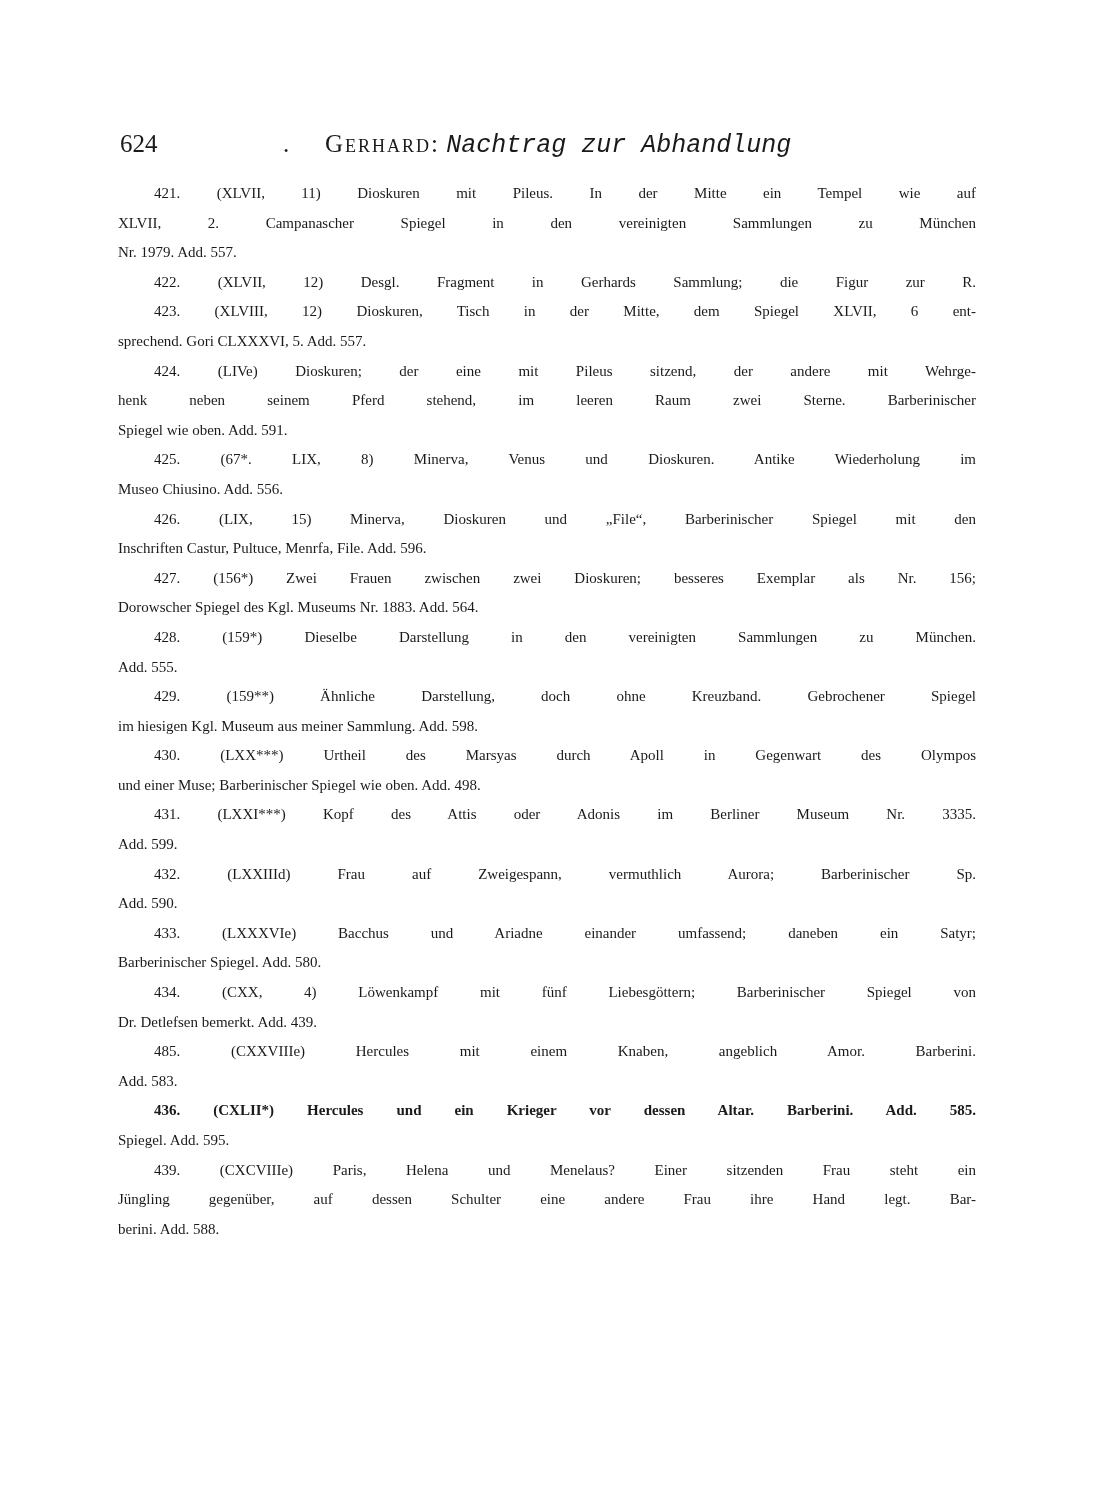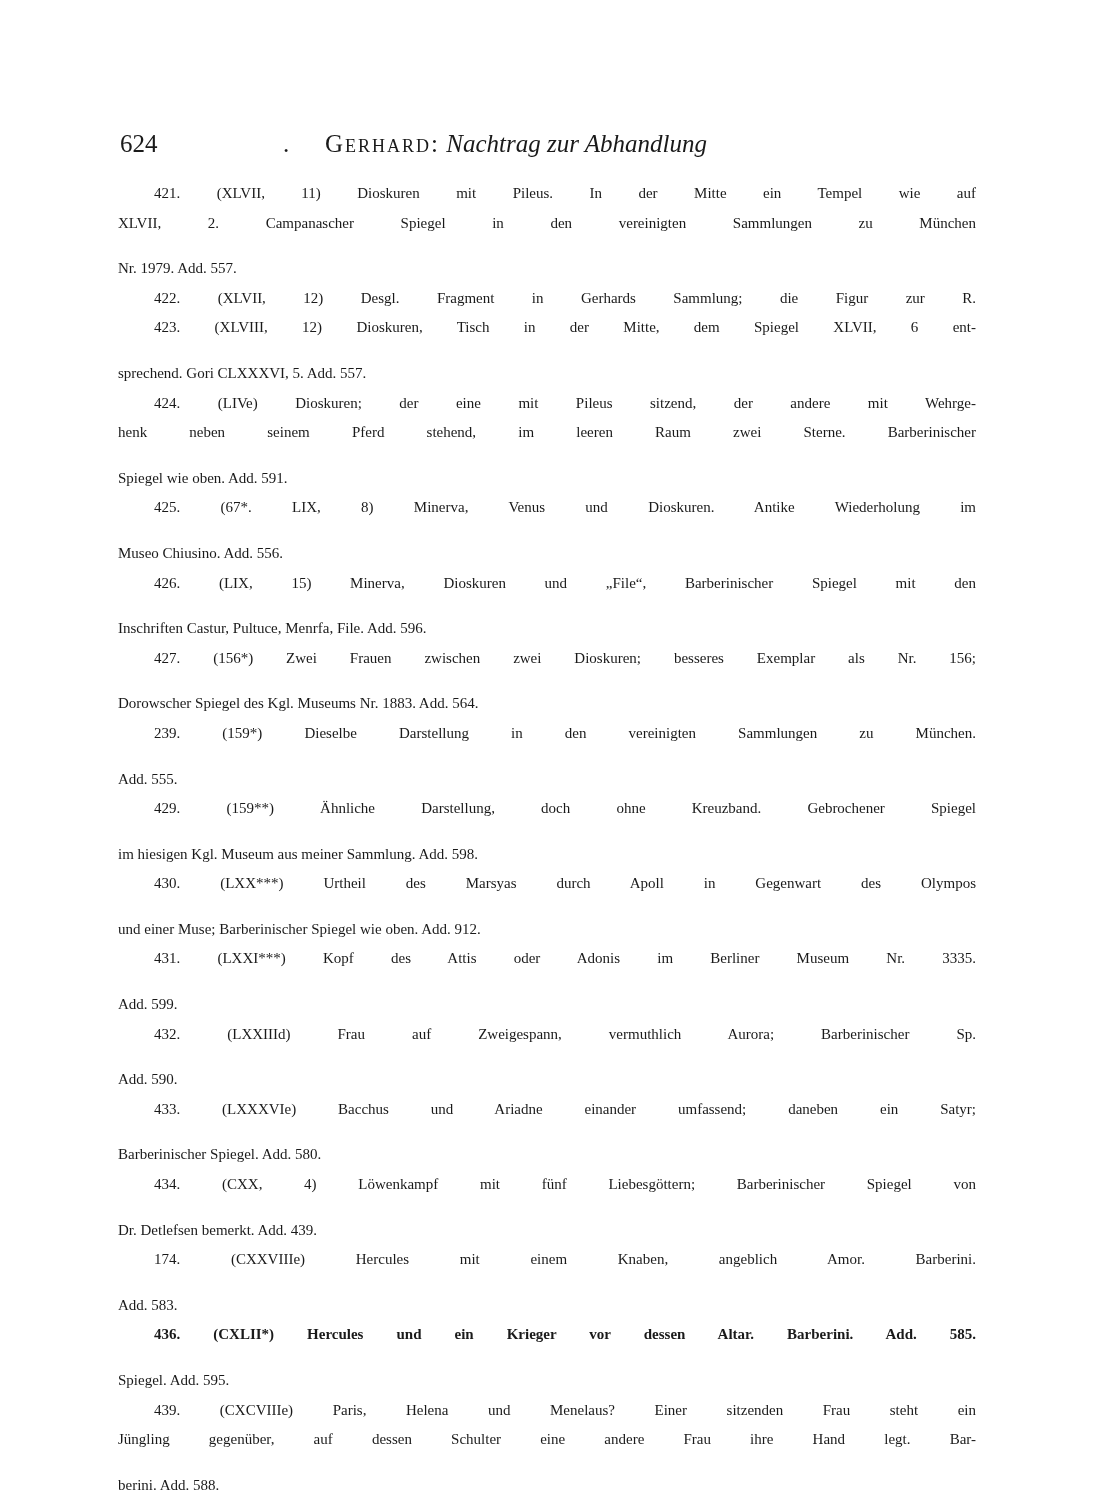--- a/index.html
+++ b/index.html
@@ -4,27 +4,27 @@
 <style>
   html, body { margin: 0; padding: 0; background: #ffffff; }
   body { width: 1100px; height: 1502px; position: relative; overflow: hidden;
          font-family: "Liberation Serif", "DejaVu Serif", serif; color: #1a1a1a; }
   .header { position: absolute; top: 126px; left: 120px; width: 860px; height: 36px;
             font-size: 25px; line-height: 36px; }
   .page-num { position: absolute; left: 0; top: 0; }
   .dot { position: absolute; left: 163px; top: 0; }
   .running-title { position: absolute; left: 205px; top: 0; white-space: nowrap; }
   .rt-author { font-variant: small-caps; letter-spacing: 2px; }
-  .rt-title { font-style: italic; }
+  .rt-title { font-style: italic; font-family: Liberation Mono, monospace; }
   .body { position: absolute; top: 179px; left: 118px; width: 858px; }
   .entry { margin: 0; }
   .line { display: block; height: 29.6px; line-height: 29.6px; font-size: 15px;
           white-space: nowrap; text-align: justify; text-align-last: justify; }
   .line.first { padding-left: 36px; }
-  .line.last { text-align-last: left; margin-top: 16px; }
+  .line.last { text-align-last: left; }
   .line.full { text-align-last: justify; font-weight: bold; }
 </style>
 </head>
 <body>
 
 <div class="header">
   <span class="page-num">624</span>
   <span class="dot">.</span>
   <span class="running-title">
     <span class="rt-author">Gerhard:</span>
@@ -56,49 +56,49 @@
     </div>
     <div class="entry">
       <span class="line first">426. (LIX, 15) Minerva, Dioskuren und „File“, Barberinischer Spiegel mit den</span>
       <span class="line last">Inschriften Castur, Pultuce, Menrfa, File. Add. 596.</span>
     </div>
     <div class="entry">
       <span class="line first">427. (156*) Zwei Frauen zwischen zwei Dioskuren; besseres Exemplar als Nr. 156;</span>
       <span class="line last">Dorowscher Spiegel des Kgl. Museums Nr. 1883. Add. 564.</span>
     </div>
     <div class="entry">
-      <span class="line first">239. (159*) Dieselbe Darstellung in den vereinigten Sammlungen zu München.</span>
+      <span class="line first">428. (159*) Dieselbe Darstellung in den vereinigten Sammlungen zu München.</span>
       <span class="line last">Add. 555.</span>
     </div>
     <div class="entry">
       <span class="line first">429. (159**) Ähnliche Darstellung, doch ohne Kreuzband. Gebrochener Spiegel</span>
       <span class="line last">im hiesigen Kgl. Museum aus meiner Sammlung. Add. 598.</span>
     </div>
     <div class="entry">
       <span class="line first">430. (LXX***) Urtheil des Marsyas durch Apoll in Gegenwart des Olympos</span>
-      <span class="line last">und einer Muse; Barberinischer Spiegel wie oben. Add. 912.</span>
+      <span class="line last">und einer Muse; Barberinischer Spiegel wie oben. Add. 498.</span>
     </div>
     <div class="entry">
       <span class="line first">431. (LXXI***) Kopf des Attis oder Adonis im Berliner Museum Nr. 3335.</span>
       <span class="line last">Add. 599.</span>
     </div>
     <div class="entry">
       <span class="line first">432. (LXXIIId) Frau auf Zweigespann, vermuthlich Aurora; Barberinischer Sp.</span>
       <span class="line last">Add. 590.</span>
     </div>
     <div class="entry">
       <span class="line first">433. (LXXXVIe) Bacchus und Ariadne einander umfassend; daneben ein Satyr;</span>
       <span class="line last">Barberinischer Spiegel. Add. 580.</span>
     </div>
     <div class="entry">
       <span class="line first">434. (CXX, 4) Löwenkampf mit fünf Liebesgöttern; Barberinischer Spiegel von</span>
       <span class="line last">Dr. Detlefsen bemerkt. Add. 439.</span>
     </div>
     <div class="entry">
-      <span class="line first">174. (CXXVIIIe) Hercules mit einem Knaben, angeblich Amor. Barberini.</span>
+      <span class="line first">485. (CXXVIIIe) Hercules mit einem Knaben, angeblich Amor. Barberini.</span>
       <span class="line last">Add. 583.</span>
     </div>
     <div class="entry">
       <span class="line first full">436. (CXLII*) Hercules und ein Krieger vor dessen Altar. Barberini. Add. 585.</span>
     </div>
     <div class="entry">
       <span class="line last">Spiegel. Add. 595.</span>
     </div>
     <div class="entry">
       <span class="line first">439. (CXCVIIIe) Paris, Helena und Menelaus? Einer sitzenden Frau steht ein</span>

